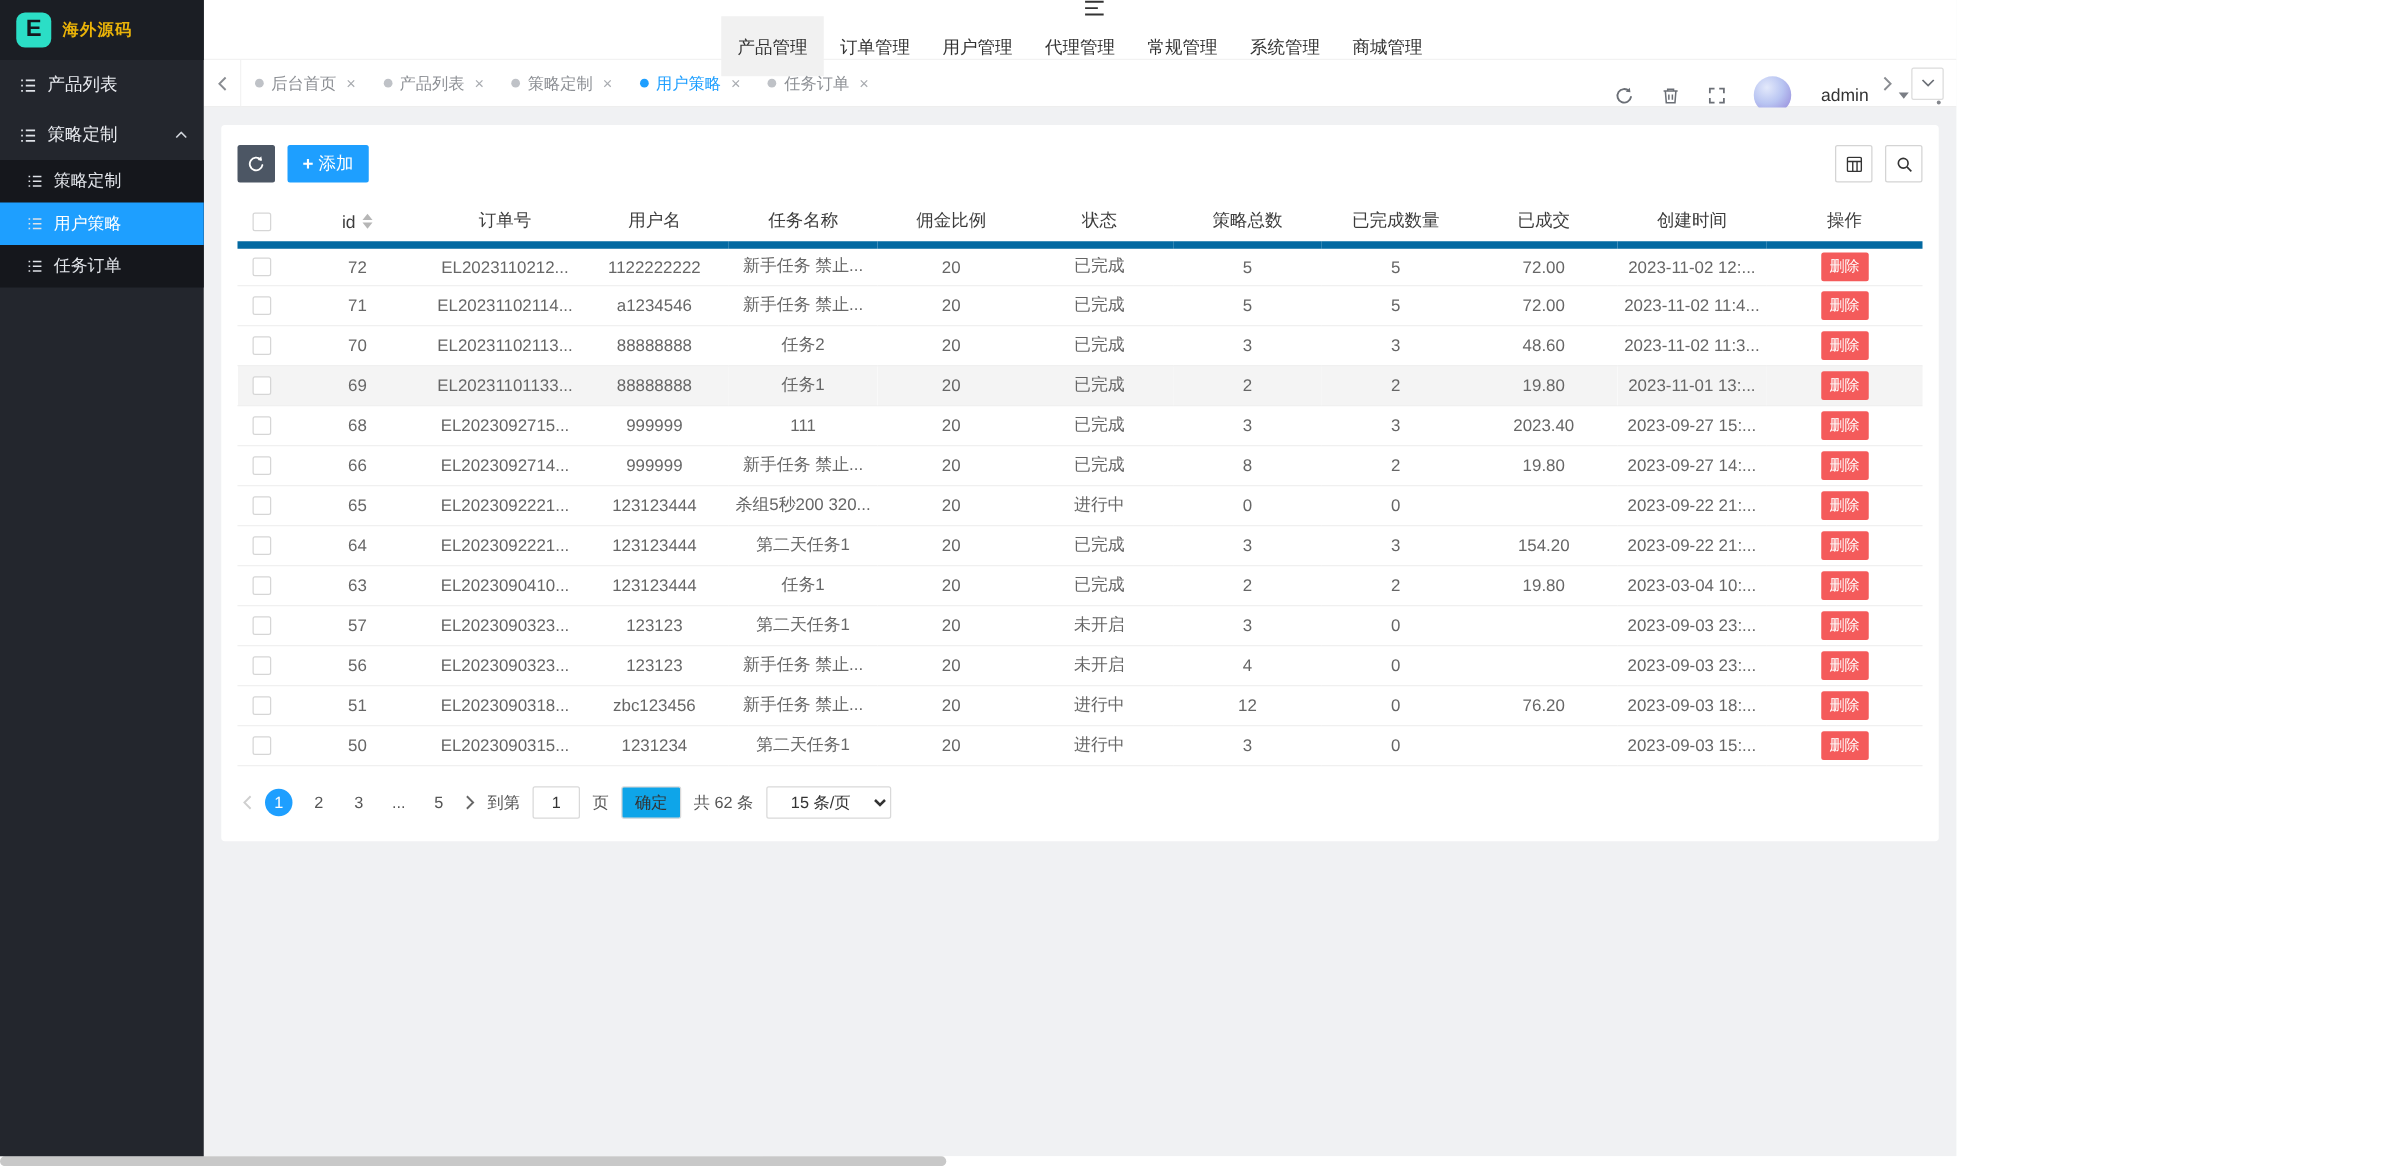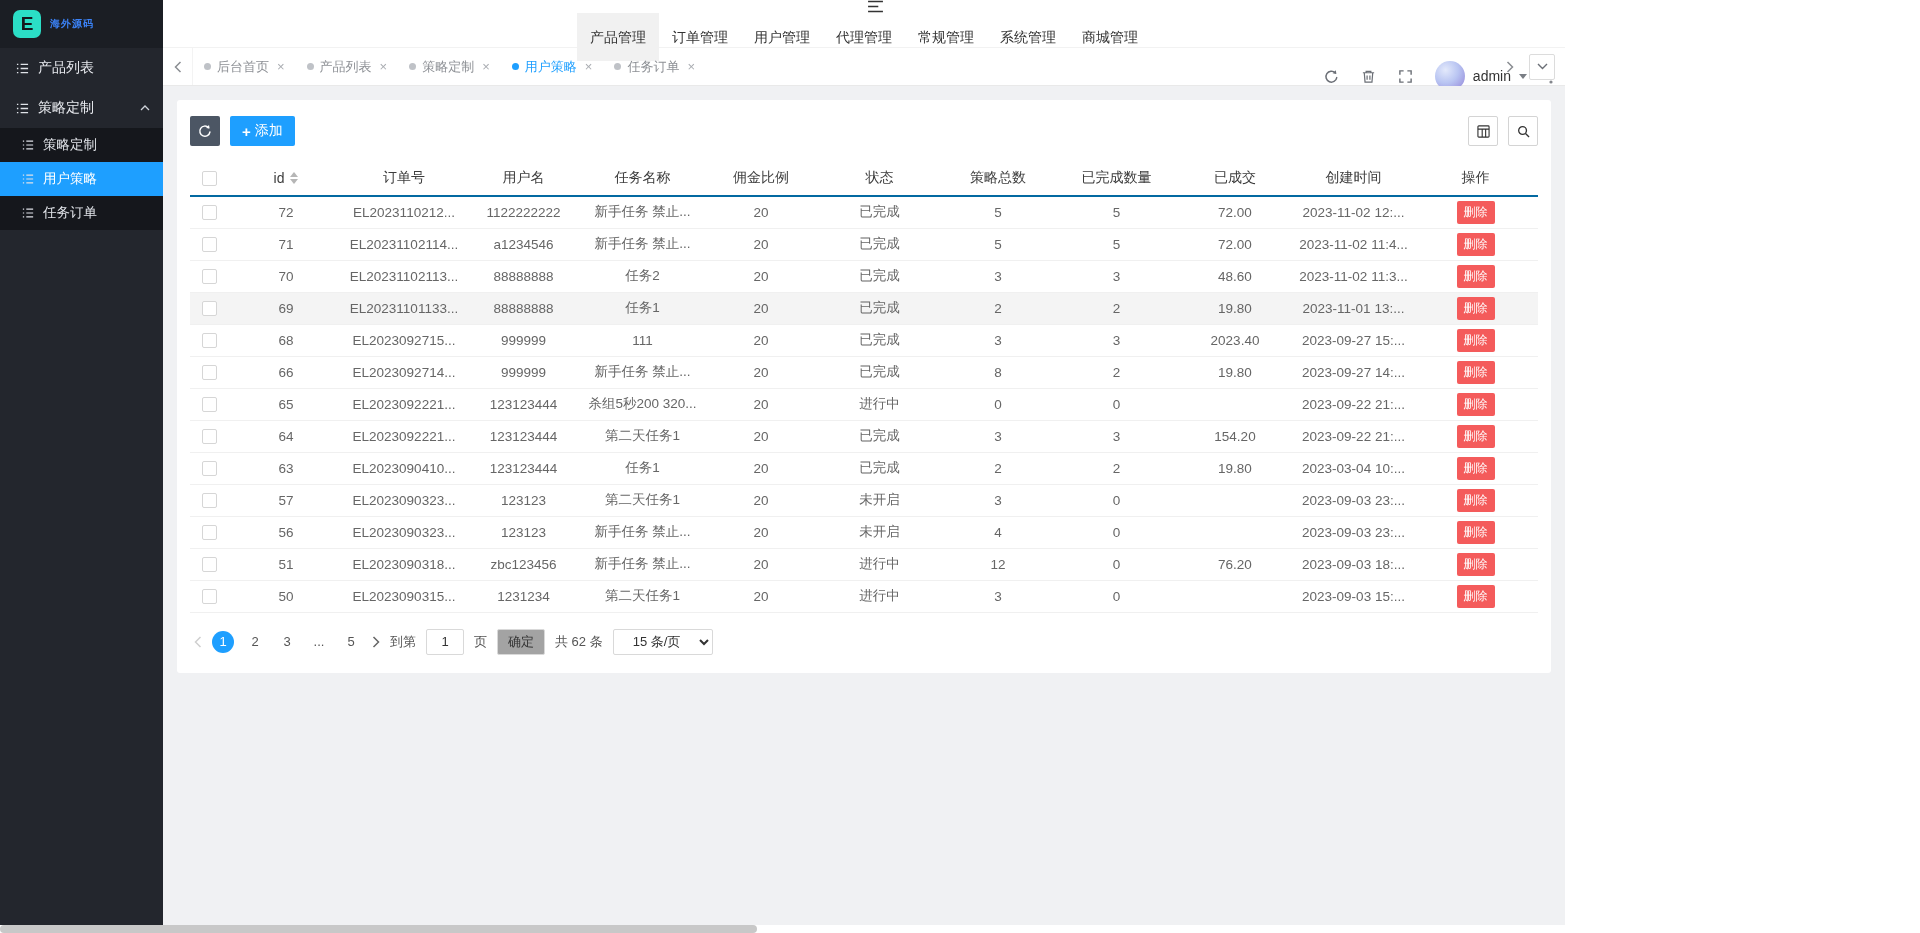--- a/index.html
+++ b/index.html
@@ -4,40 +4,40 @@
 <style>
   * { margin:0; padding:0; box-sizing:border-box; }
   html,body { width:1920px; height:933px; font-family:"Liberation Sans","DejaVu Sans",sans-serif; background:#ffffff; overflow:hidden; position:relative; }
 
   .app { position:absolute; left:0; top:0; width:1565px; height:925px; background:#f0f1f3; }
 
   
   .sidebar { position:absolute; left:0; top:0; width:163px; height:100%; background:#23262d; z-index:3; }
   .logo { height:48px; background:#1b1e24; display:flex; align-items:center; gap:9px; padding-left:13px; }
   .logo-icon { width:28px; height:28px; border-radius:7px; background:#2bdec6; color:#15171c; font-weight:800; font-size:19px; display:flex; align-items:center; justify-content:center; }
-  .logo-text { color:#3b82f6; font-size:10px; font-weight:700; letter-spacing:1px; }
+  .logo-text { color:#eab308; font-size:13px; font-weight:700; letter-spacing:1px; }
   .side-item { height:40px; display:flex; align-items:center; gap:9px; padding:0 16px; color:#e9ebf0; font-size:14px; position:relative; cursor:pointer; }
   .side-item .licon { display:flex; color:#dfe2e8; }
   .side-sub { background:#15171c; }
   .side-sub .side-item { height:34px; padding-left:22px; font-size:13.5px; color:#e2e5ea; }
   .side-sub .side-item.active { background:#1e9fff; color:#fff; }
   .chev-up { position:absolute; right:13px; top:17px; color:#cfd3da; display:flex; }
 
   
   .main { position:absolute; left:163px; top:0; width:1402px; height:100%; }
 
   
   .navbar { height:48px; background:#fff; display:flex; align-items:center; border-bottom:1px solid #f2f2f2;flex-direction:column; }
   .nav-toggle { width:38px; margin-left:22px; display:flex; align-items:center; justify-content:center; color:#333; cursor:pointer; }
   .nav-items { display:flex; height:48px; }
   .nav-item { padding:0 13px; line-height:48px; font-size:14px; color:#333; cursor:pointer; white-space:nowrap; }
   .nav-item.active { background:#f1f1f1; }
   .nav-right { margin-left:auto; display:flex; align-items:center; gap:22px; padding-right:12px; color:#6b6f76; }
   .nav-icon { display:flex; cursor:pointer; color:#6b6f76; }
-  .user-box { display:flex; align-items:center; gap:8px; cursor:pointer;justify-content:center; }
+  .user-box { display:flex; align-items:center; gap:24px; cursor:pointer;justify-content:center; }
   .avatar { width:30px; height:30px; border-radius:50%; background:radial-gradient(circle at 35% 30%, #e3e9fb 0%, #b9c5f2 45%, #8f7fd6 100%); }
   .user-name { font-size:14px; color:#333; }
   .caret-down { width:0; height:0; border-left:4px solid transparent; border-right:4px solid transparent; border-top:5px solid #7a7e85; }
   .more-dots { display:flex; cursor:pointer; color:#84878d; }
 
   
   .tabbar { height:38px; background:#fff; border-bottom:1px solid #e9e9e9; display:flex; align-items:center; }
   .tab-arrow { width:30px; height:100%; display:flex; align-items:center; justify-content:center; color:#8a8d92; cursor:pointer; }
   .tab-arrow.left { border-right:1px solid #f3f3f3; }
   .tabs { display:flex; height:100%; flex:1; overflow:hidden; }
@@ -54,40 +54,40 @@
 
   .card-toolbar { display:flex; align-items:center; gap:10px; margin-bottom:14px; }
   .btn-refresh { width:30px; height:30px; border:none; border-radius:2px; background:#4c5664; color:#fff; display:flex; align-items:center; justify-content:center; cursor:pointer; }
   .btn-add { height:30px; border:none; border-radius:2px; background:#1e9fff; color:#fff; font-size:14px; padding:0 12px; display:flex; align-items:center; gap:4px; cursor:pointer; font-family:inherit; }
   .btn-add .plus { font-size:15px; font-weight:700; }
   .toolbar-right { margin-left:auto; display:flex; gap:10px; }
   .tbtn { width:30px; height:30px; background:#fff; border:1px solid #d4d4d4; border-radius:2px; display:flex; align-items:center; justify-content:center; color:#333; cursor:pointer; }
 
   
   table { border-collapse:collapse; table-layout:fixed; width:1348px; }
-  th { height:36px; font-size:14px; font-weight:400; color:#3c3c3c; text-align:center; border-bottom:2px solid #0369a1; white-space:nowrap; overflow:hidden;text-decoration:underline; }
+  th { height:36px; font-size:14px; font-weight:400; color:#3c3c3c; text-align:center; border-bottom:6px solid #0369a1; white-space:nowrap; overflow:hidden;text-decoration:underline; }
   td { height:32px; font-size:13.5px; color:#666; text-align:center; border-bottom:1px solid #f0f0f0; white-space:nowrap; overflow:hidden; }
   tr.hover td { background:#f4f4f4; }
   input[type=checkbox] { appearance:none; -webkit-appearance:none; width:15px; height:15px; border:1px solid #d6d6d6; border-radius:2px; background:#fff; vertical-align:middle; cursor:pointer; }
   .th-inner { display:inline-flex; align-items:center; }
   .sort { display:inline-flex; flex-direction:column; gap:2px; margin-left:6px; cursor:pointer; }
   .sort i { display:block; width:0; height:0; border-left:4px solid transparent; border-right:4px solid transparent; }
   .sort .up { border-bottom:5px solid #b6b6b6; }
   .sort .dn { border-top:5px solid #b6b6b6; }
   .btn-del { background:#f45b5b; color:#fff; border:none; border-radius:2px; font-size:12px; padding:3px 7px; cursor:pointer; font-family:inherit; }
 
   
   .pagination { display:flex; align-items:center; gap:10px; margin-top:16px; padding-left:4px; font-size:13px; color:#555; }
   .pg-arrow { display:flex; align-items:center; cursor:pointer; }
   .pg-arrow.prev { color:#cfcfcf; }
   .pg-arrow.next { color:#666; }
   .pg-num { min-width:22px; height:22px; line-height:22px; text-align:center; cursor:pointer; color:#555; }
   .pg-num.active { background:#1e9fff; color:#fff; border-radius:50%; }
   .pg-input { width:38px; height:26px; border:1px solid #d9d9d9; border-radius:2px; text-align:center; font-size:13px; color:#333; font-family:inherit; }
-  .pg-confirm { height:26px; padding:0 10px; border:1px solid #d9d9d9; border-radius:2px; background:#a3a3a3; font-size:13px; color:#333; cursor:pointer; font-family:inherit; }
+  .pg-confirm { height:26px; padding:0 10px; border:1px solid #d9d9d9; border-radius:2px; background:#0ea5e9; font-size:13px; color:#333; cursor:pointer; font-family:inherit; }
   .pg-select { height:26px; border:1px solid #d9d9d9; border-radius:2px; font-size:13px; color:#333; background:#fff; padding:0 15px; font-family:inherit; }
 
   
   .hscroll { position:absolute; left:0; top:925px; width:1920px; height:8px; background:#ffffff; }
   .hscroll-thumb { position:absolute; left:0; top:0; width:757px; height:8px; background:#c8c8c8; border-radius:4px; }
 </style>
 </head>
 <body>
 
 <div class="app">

